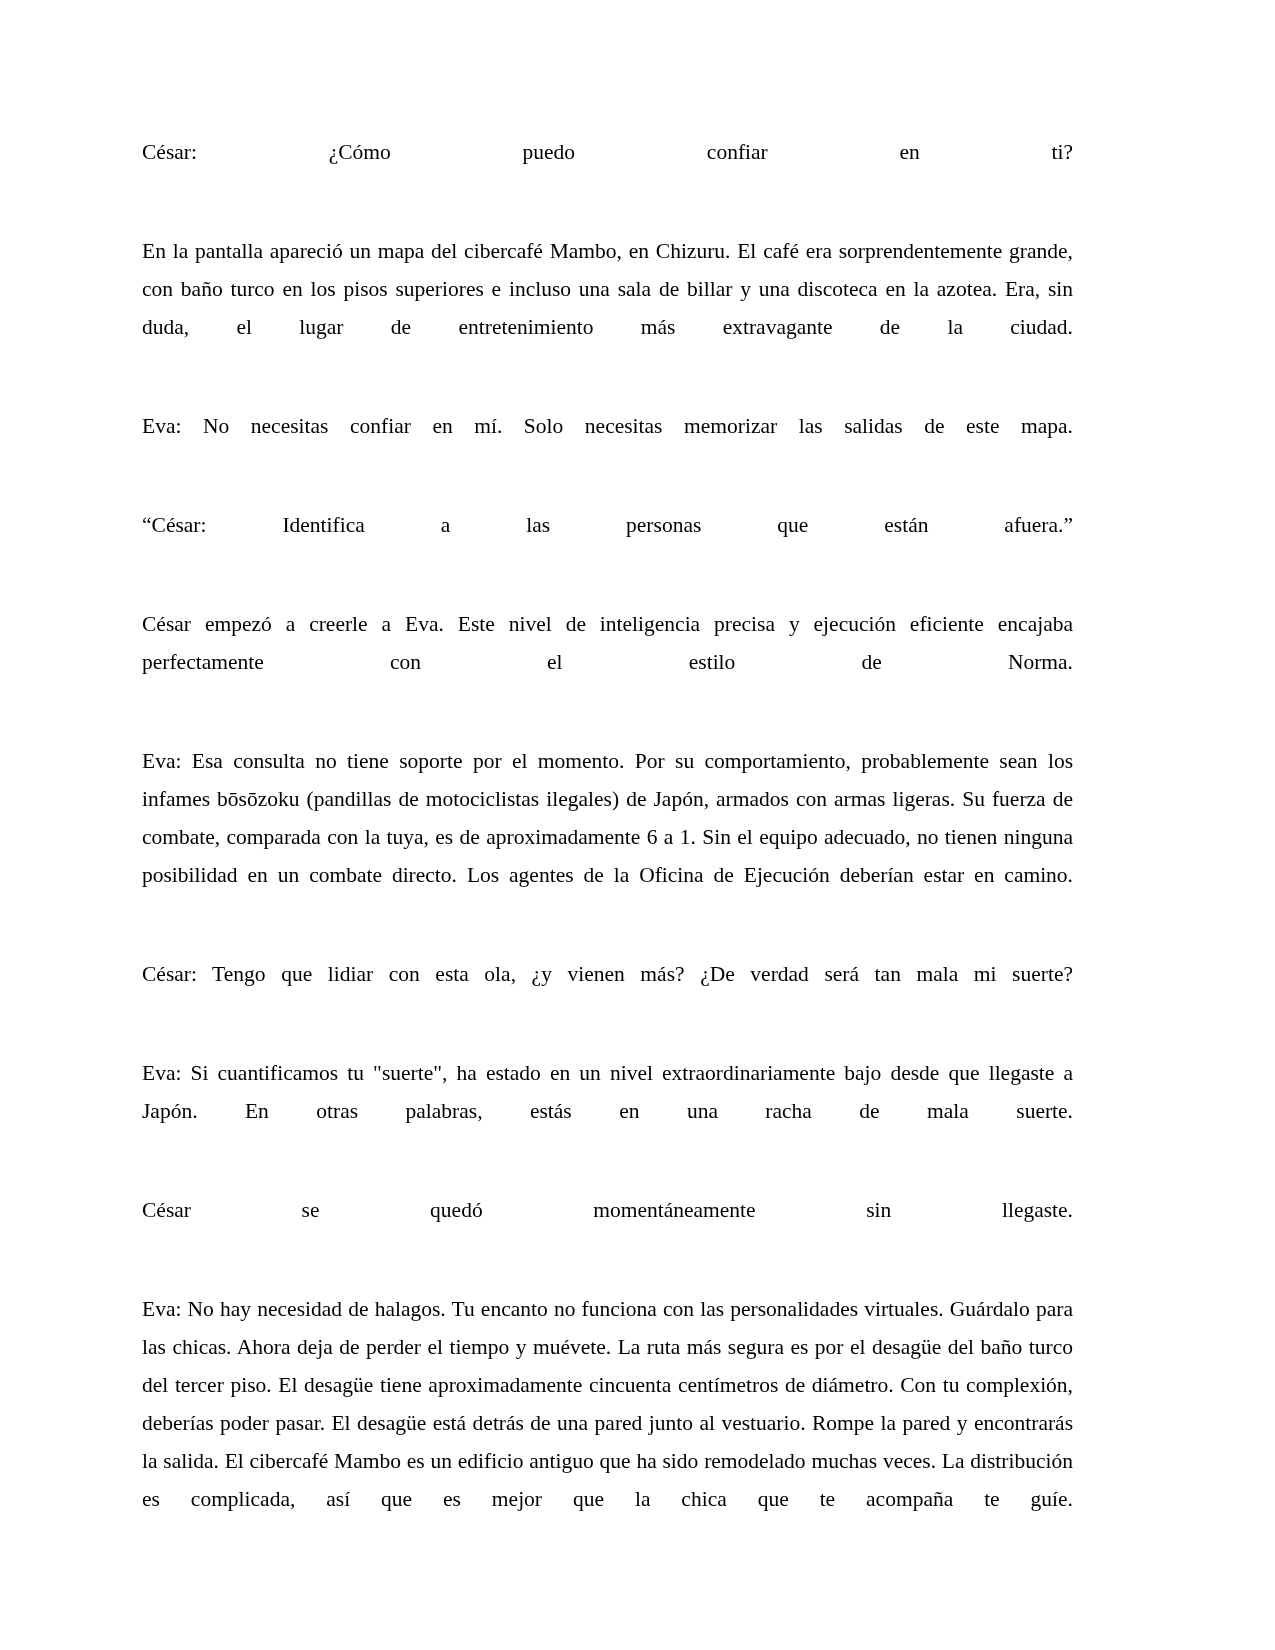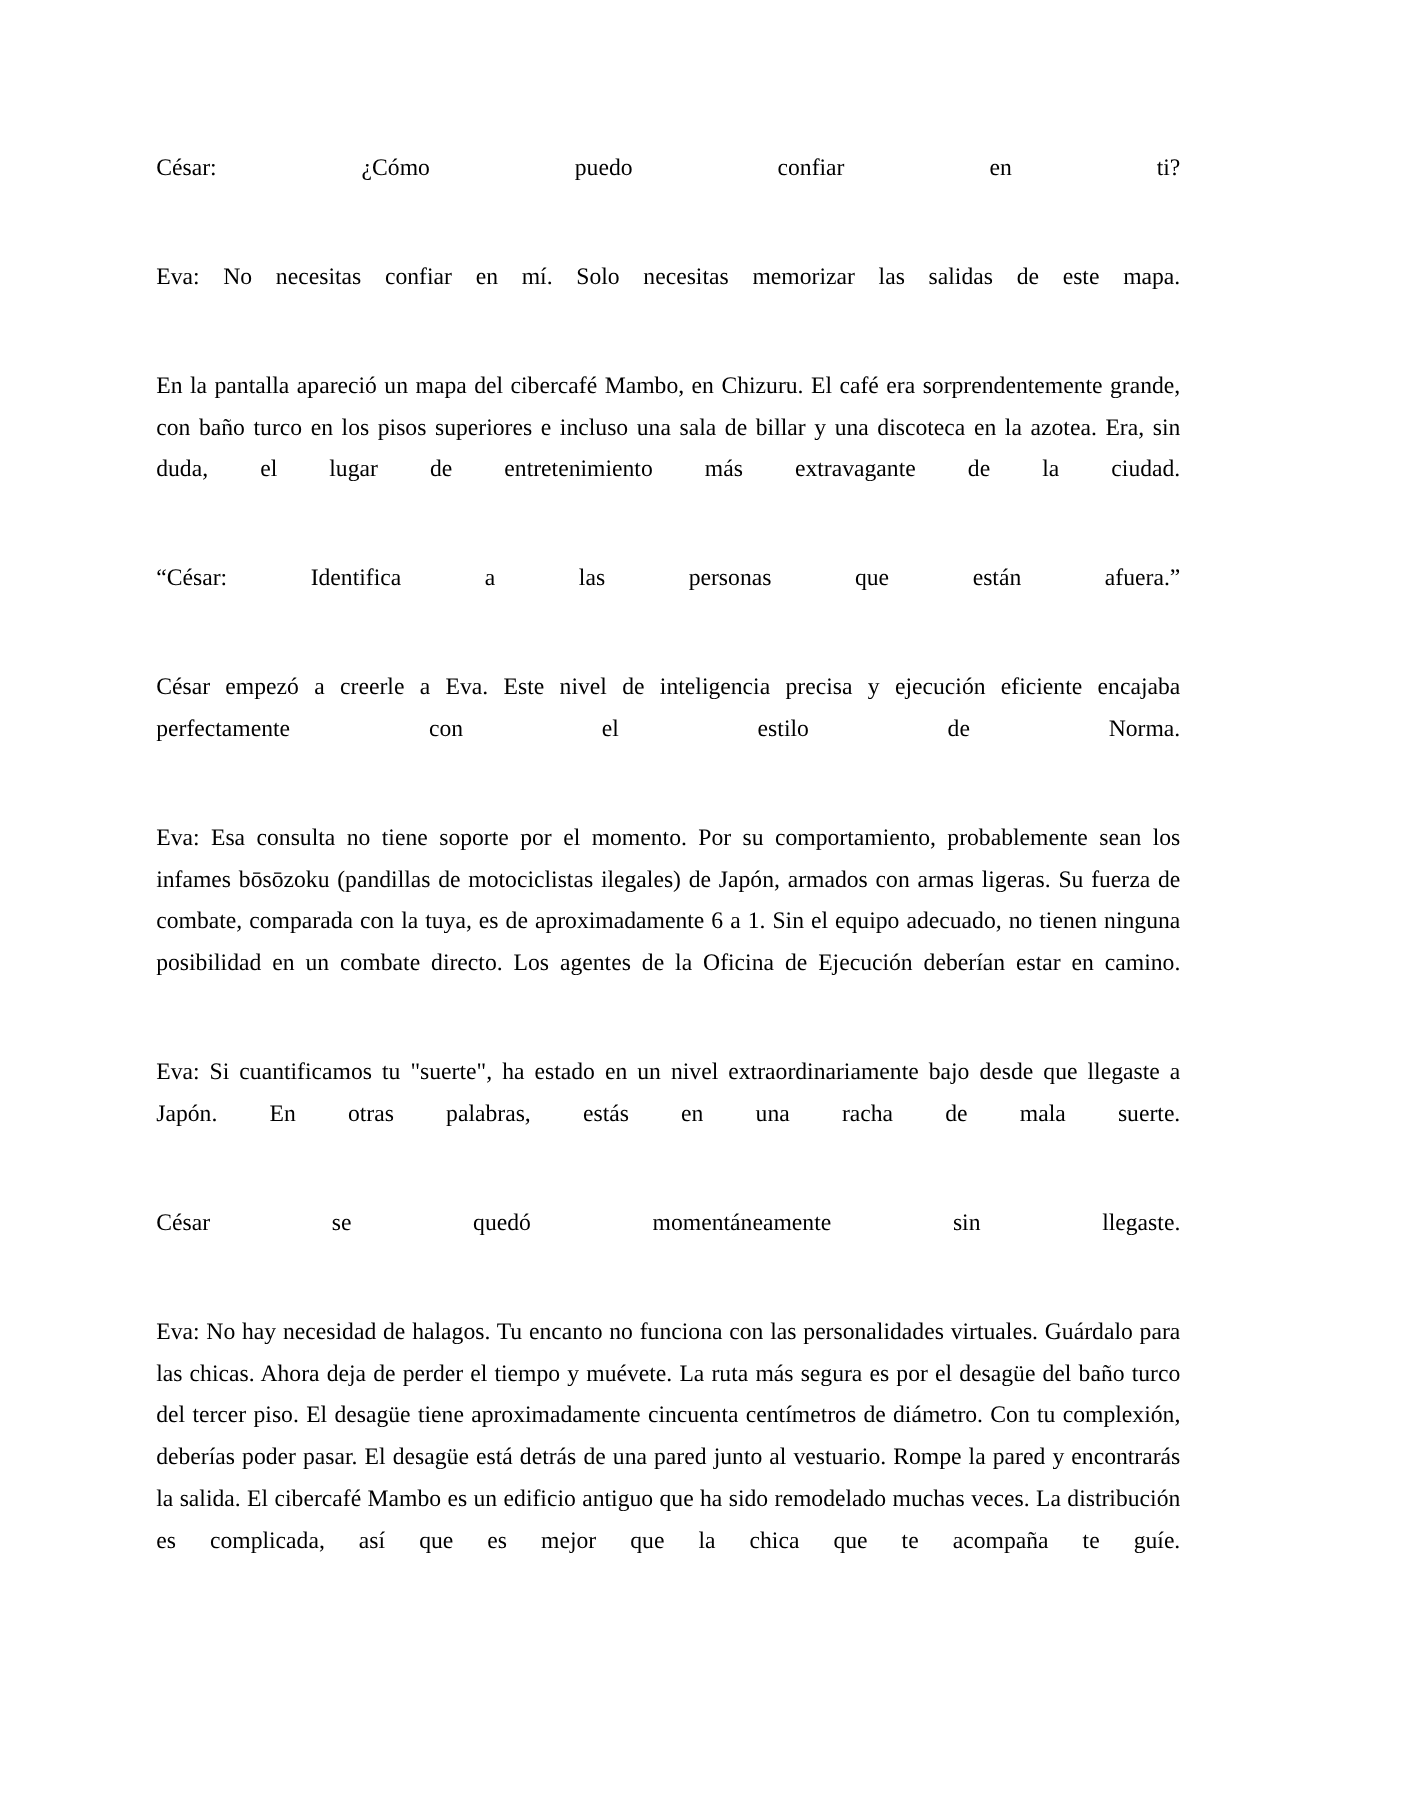--- a/index.html
+++ b/index.html
@@ -58,30 +58,31 @@
 </style>
 </head>
 <body>
 
 <div class="page">
 
   <div class="content">
 
     <p class="para">César: ¿Cómo puedo confiar en ti?</p>
 
+    <p class="para">En la pantalla apareció un mapa del cibercafé Mambo, en Chizuru. El café era sorprendentemente grande, con baño turco en los pisos superiores e incluso una sala de billar y una discoteca en la azotea. Era, sin duda, el lugar de entretenimiento más extravagante de la ciudad.</p>
+
     <p class="para">Eva: No necesitas confiar en mí. Solo necesitas memorizar las salidas de este mapa.</p>
-
-    <p class="para">En la pantalla apareció un mapa del cibercafé Mambo, en Chizuru. El café era sorprendentemente grande, con baño turco en los pisos superiores e incluso una sala de billar y una discoteca en la azotea. Era, sin duda, el lugar de entretenimiento más extravagante de la ciudad.</p>
 
     <p class="para">“César: Identifica a las personas que están afuera.”</p>
 
     <p class="para">César empezó a creerle a Eva. Este nivel de inteligencia precisa y ejecución eficiente encajaba perfectamente con el estilo de Norma.</p>
 
     <p class="para">Eva: Esa consulta no tiene soporte por el momento. Por su comportamiento, probablemente sean los infames bōsōzoku (pandillas de motociclistas ilegales) de Japón, armados con armas ligeras. Su fuerza de combate, comparada con la tuya, es de aproximadamente 6 a 1. Sin el equipo adecuado, no tienen ninguna posibilidad en un combate directo. Los agentes de la Oficina de Ejecución deberían estar en camino.</p>
 
+    <p class="para">César: Tengo que lidiar con esta ola, ¿y vienen más? ¿De verdad será tan mala mi suerte?</p>
 
     <p class="para">Eva: Si cuantificamos tu "suerte", ha estado en un nivel extraordinariamente bajo desde que llegaste a Japón. En otras palabras, estás en una racha de mala suerte.</p>
 
     <p class="para">César se quedó momentáneamente sin llegaste.</p>
 
 
     <p class="para">Eva: No hay necesidad de halagos. Tu encanto no funciona con las personalidades virtuales. Guárdalo para las chicas. Ahora deja de perder el tiempo y muévete. La ruta más segura es por el desagüe del baño turco del tercer piso. El desagüe tiene aproximadamente cincuenta centímetros de diámetro. Con tu complexión, deberías poder pasar. El desagüe está detrás de una pared junto al vestuario. Rompe la pared y encontrarás la salida. El cibercafé Mambo es un edificio antiguo que ha sido remodelado muchas veces. La distribución es complicada, así que es mejor que la chica que te acompaña te guíe.</p>
 
   </div>
 

